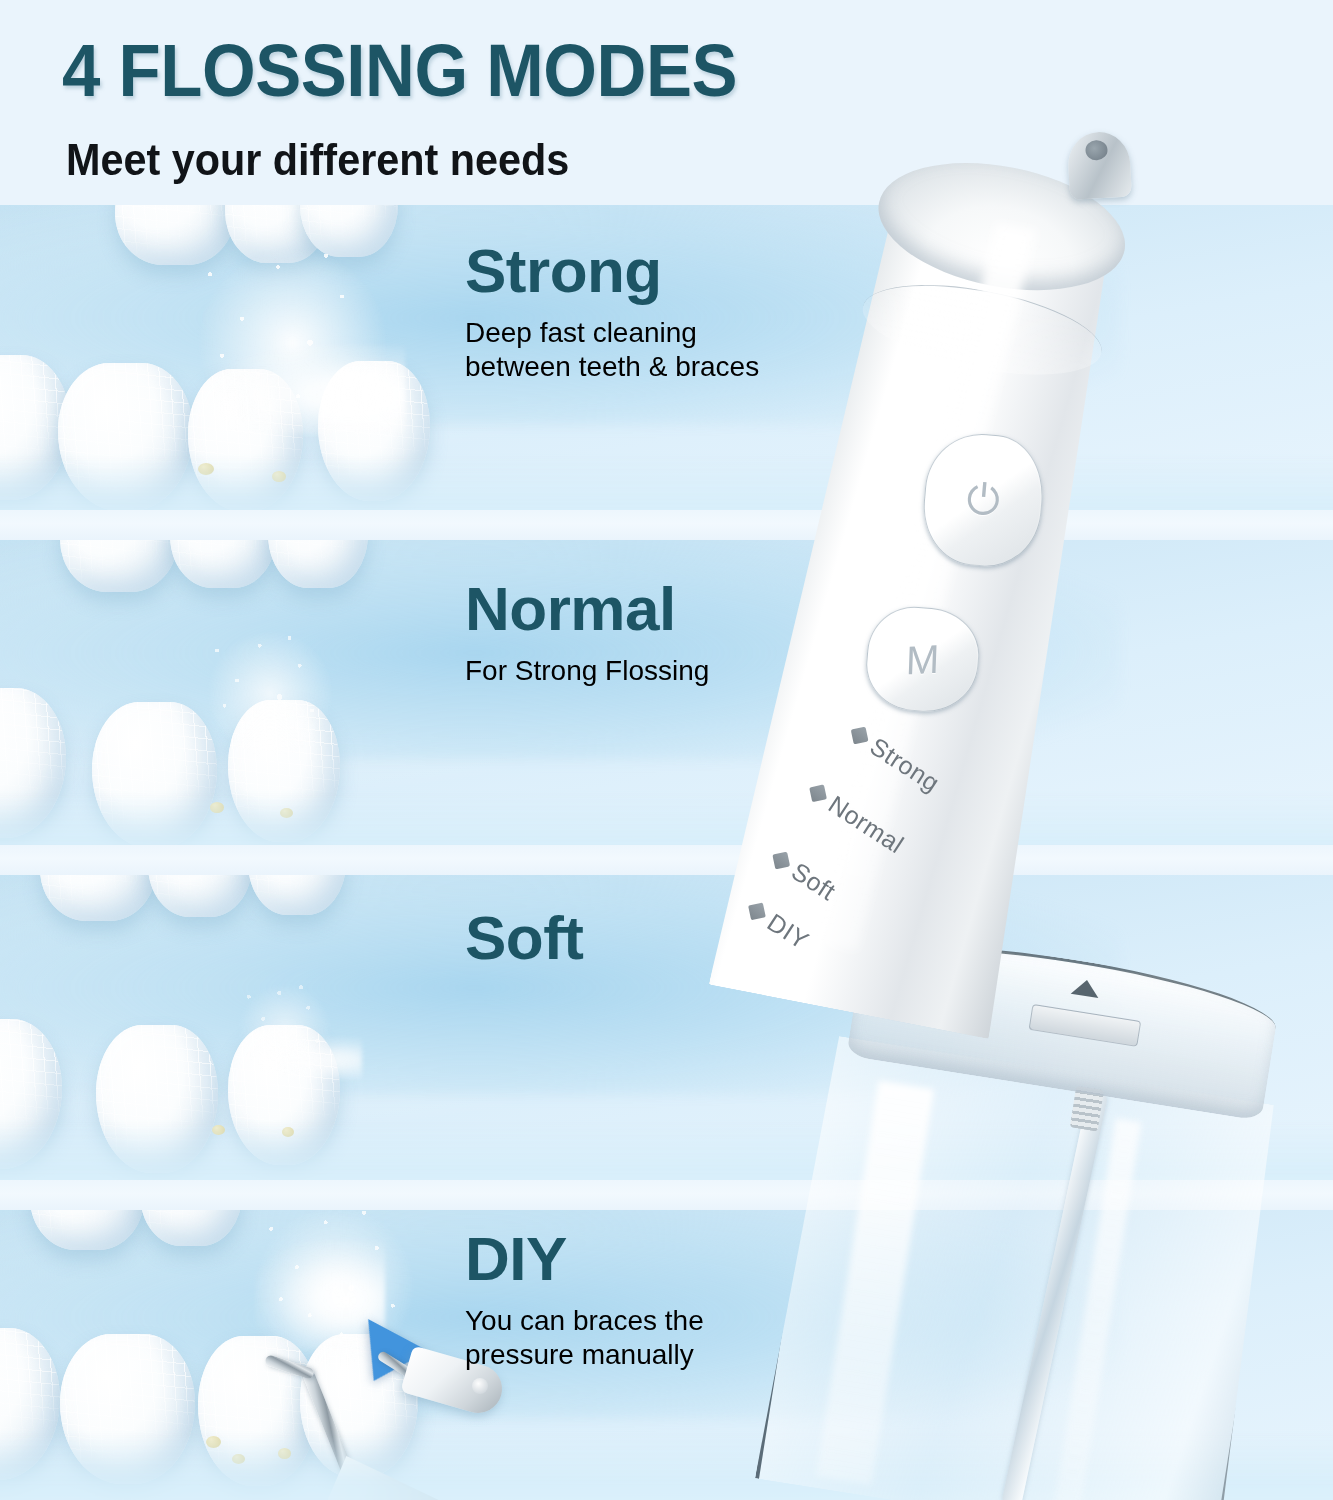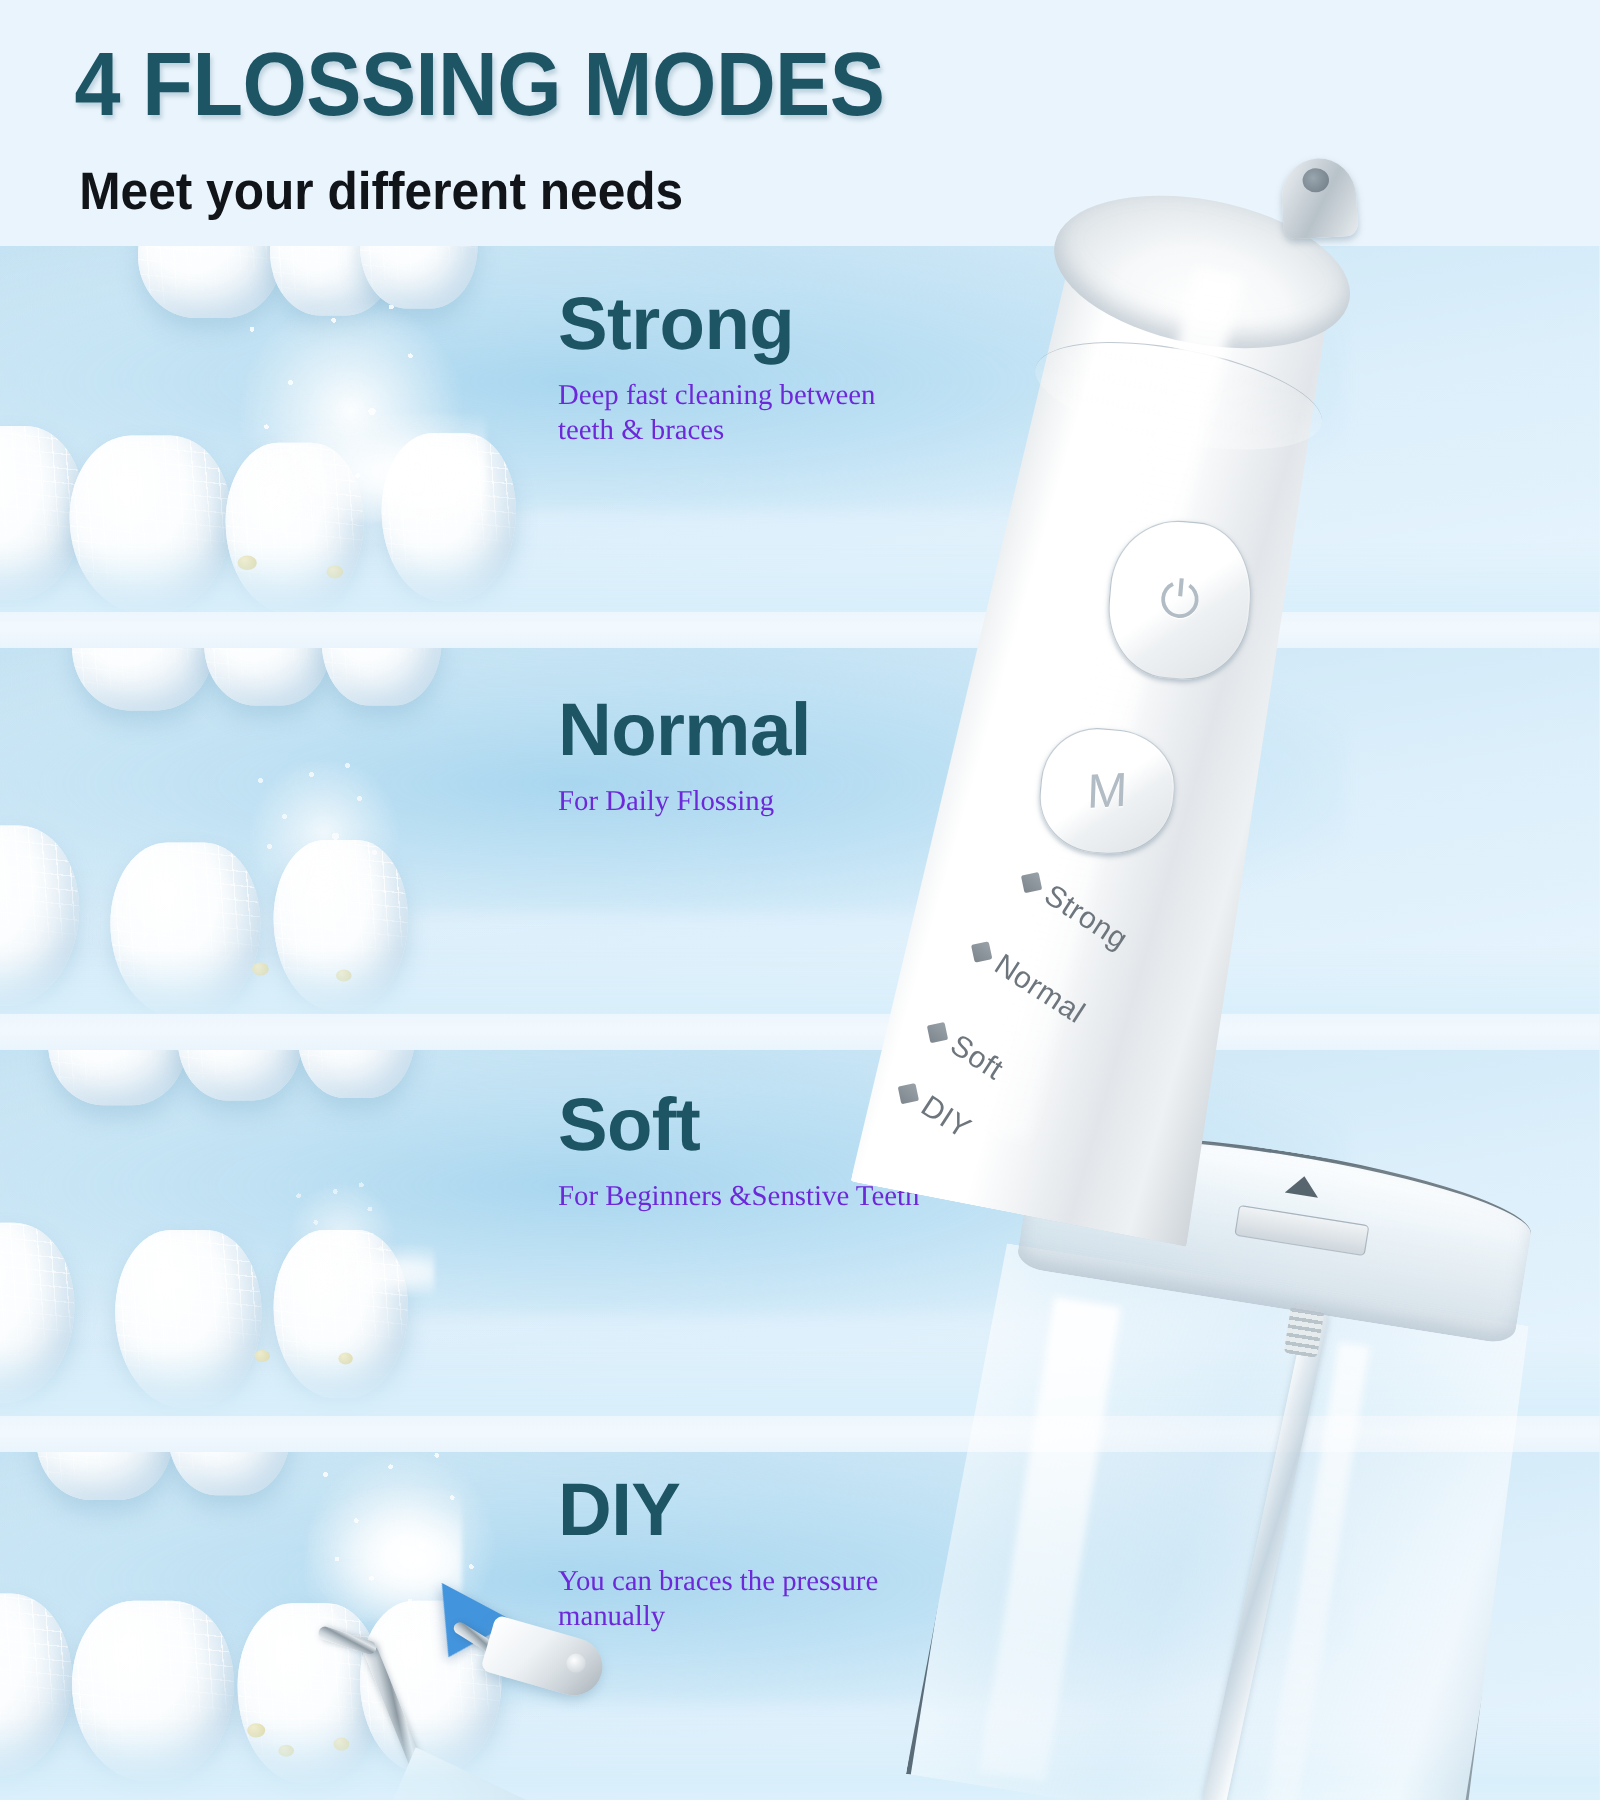--- a/index.html
+++ b/index.html
@@ -142,23 +142,23 @@
     font-size:62px;
     font-weight:bold;
     color:#1d5565;
     font-family:"Liberation Sans Narrow","Liberation Sans",sans-serif;
     letter-spacing:-0.5px;
     line-height:1;
     white-space:nowrap;
   }
   .mode-desc {
     margin-top:14px;
-    font-size:24px;
-    color:#6d28d9;
-    font-family:Liberation Serif, serif;
+    font-size:28px;
+    color:#000000;
+    font-family:Liberation Sans, sans-serif;
     line-height:1.2;
     max-width:310px;
   }
 
   
   .device { position:absolute; z-index:7; }
 
   .handle {
     position:absolute;
     left:880px; top:118px;
@@ -385,21 +385,21 @@
   <div class="plaque" style="left:210px;top:262px;width:14px;height:11px;"></div>
   <div class="plaque" style="left:280px;top:268px;width:13px;height:10px;"></div>
 
   <div class="spray" style="left:200px;top:80px;width:140px;height:135px;opacity:0.8;"></div>
   <div class="spray-fine" style="left:202px;top:88px;width:125px;height:125px;opacity:0.7;"></div>
 
   <div class="gumline" style="top:252px;"></div>
 
   <div class="mode-text" style="left:465px;top:38px;">
     <div class="mode-head">Normal</div>
-    <div class="mode-desc">For Daily Flossing</div>
+    <div class="mode-desc">For Strong Flossing</div>
   </div>
 </div>
 <div class="gapband" style="top:845px;"></div>
 
 <div class="panel" style="top:875px;height:305px;">
   <div class="panel-bg"></div>
   <div class="gum"></div>
 
   <div class="tooth upper" style="left:40px;top:-72px;width:116px;height:118px;">
       <div class="mesh"></div>
@@ -424,21 +424,20 @@
   <div class="plaque" style="left:282px;top:252px;width:12px;height:10px;"></div>
 
   <div class="spray" style="left:235px;top:100px;width:100px;height:100px;opacity:0.65;"></div>
   <div class="spray-fine" style="left:238px;top:105px;width:90px;height:92px;opacity:0.55;"></div>
   <div class="jet-burst" style="left:272px;top:162px;width:90px;height:42px;opacity:0.8;"></div>
 
   <div class="gumline" style="top:246px;"></div>
 
   <div class="mode-text" style="left:465px;top:32px;">
     <div class="mode-head">Soft</div>
-    <div class="mode-desc" style="max-width:360px;">For Beginners &amp;Senstive Teeth</div>
   </div>
 </div>
 <div class="gapband" style="top:1180px;"></div>
 
 <div class="panel" style="top:1210px;height:290px;">
   <div class="panel-bg"></div>
   <div class="gum"></div>
 
   <div class="tooth upper" style="left:30px;top:-78px;width:114px;height:118px;">
       <div class="mesh"></div>

